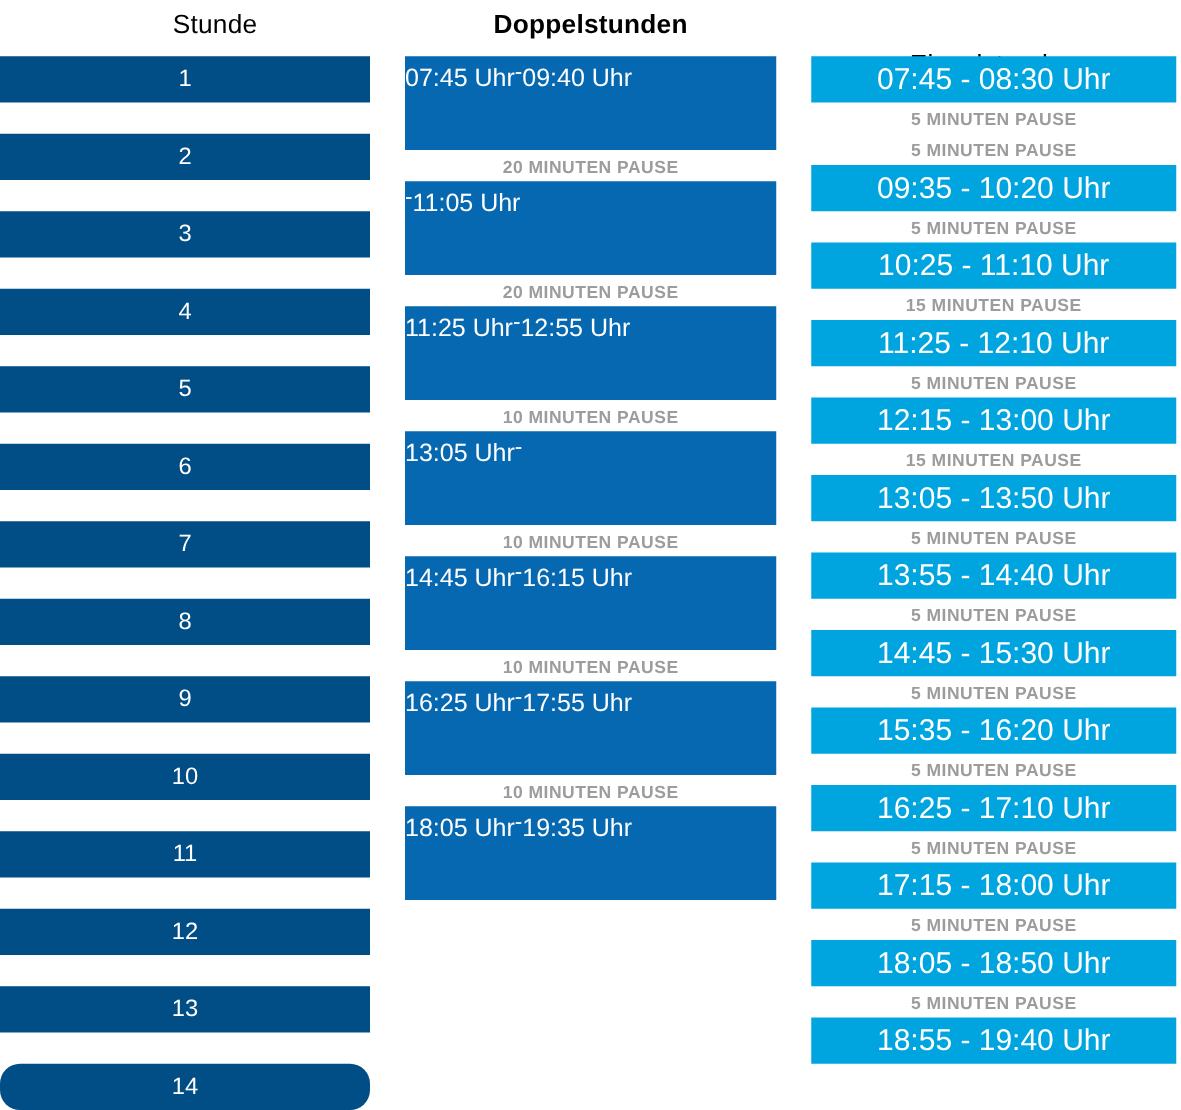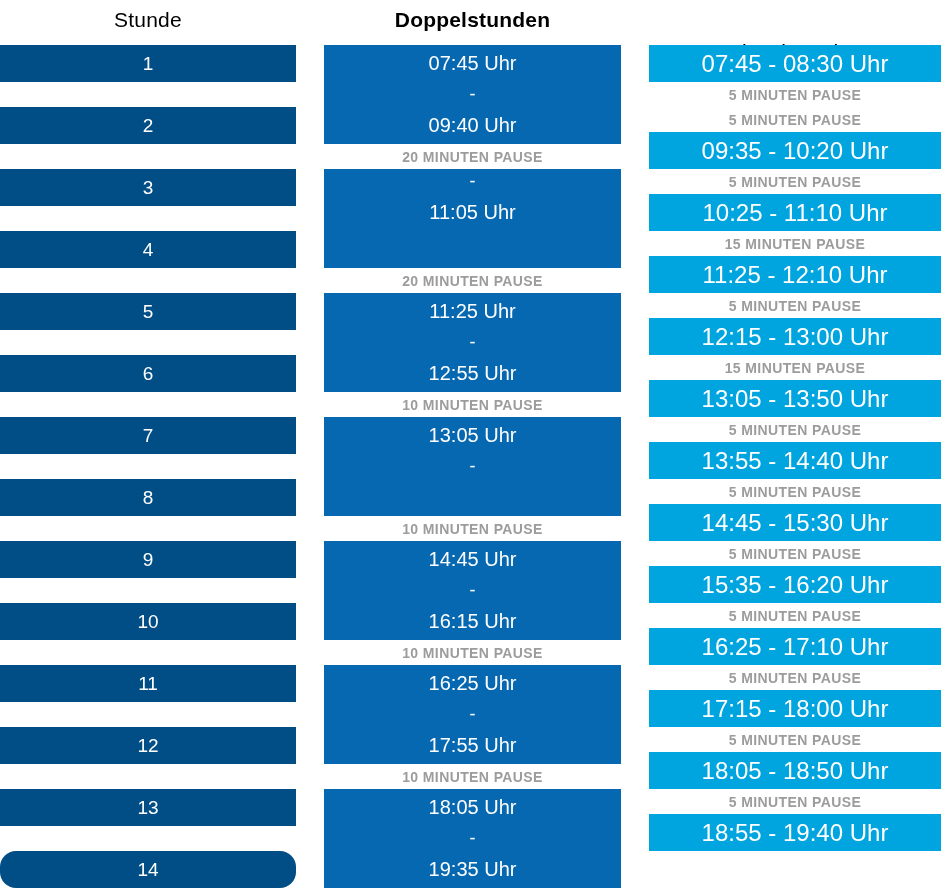--- a/index.html
+++ b/index.html
@@ -1,34 +1,34 @@
 <!DOCTYPE html>
 <html style="--c-dark: #004E85; --c-mid: #0768B2; --c-cyan: #00A5E0; --c-pause: #9C9C9C;"><head>
 <meta charset="utf-8">
 <style>
   html,body{margin:0;padding:0;background:#fff;}
   body{font-family:"Liberation Sans","DejaVu Sans",sans-serif;-webkit-font-smoothing:antialiased;}
   .board{position:relative;width:945px;height:888px;overflow:hidden;background:#fff;}
 
   .col-header{position:absolute;top:3px;height:34px;display:flex;align-items:center;justify-content:center;
     font-size:21px;color:#000;letter-spacing:0.2px;}
-  #h-stunde{left:0;width:296px;}
+  #h-stunde{left:0;width:296px;padding-left:24px;}
   #h-doppel{left:324px;width:297px;font-weight:bold;}
   #h-einzel{left:649px;width:292px;margin-top:32px;}
 
   .col{position:absolute;top:45px;}
   #col-stunde{left:0;width:296px;}
   #col-doppel{left:324px;width:297px;}
   #col-einzel{left:649px;width:292px;}
 
   .sbar{height:37px;margin-bottom:25px;background:var(--c-dark);color:#fff;
     display:flex;align-items:center;justify-content:center;font-size:19px;}
   .sbar:last-child{margin-bottom:0;border-radius:16px;}
 
-  .dblock{height:99px;background:var(--c-mid);color:#fff;display:flex;flex-direction:column;}
+  .dblock{height:75px;background:var(--c-mid);color:#fff;display:flex;flex-direction:row;}
   .dline{height:37px;display:flex;align-items:center;justify-content:center;font-size:20px;}
   .dsep{height:25px;display:flex;align-items:center;justify-content:center;font-size:18px;}
 
   .ebar{height:37px;background:var(--c-cyan);color:#fff;
     display:flex;align-items:center;justify-content:center;font-size:24px;}
 
   .pause{height:25px;display:flex;align-items:center;justify-content:center;
     font-size:14px;font-weight:bold;color:var(--c-pause);letter-spacing:0.4px;}
 </style>
 </head>

